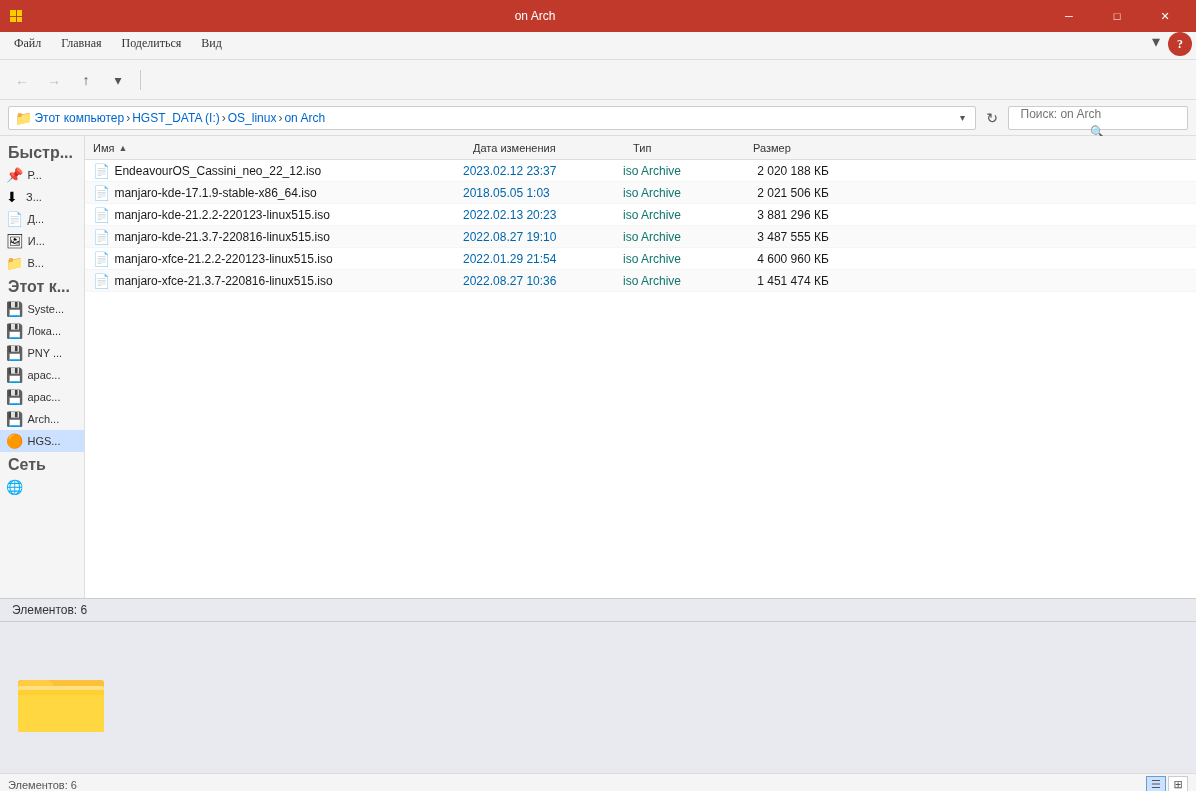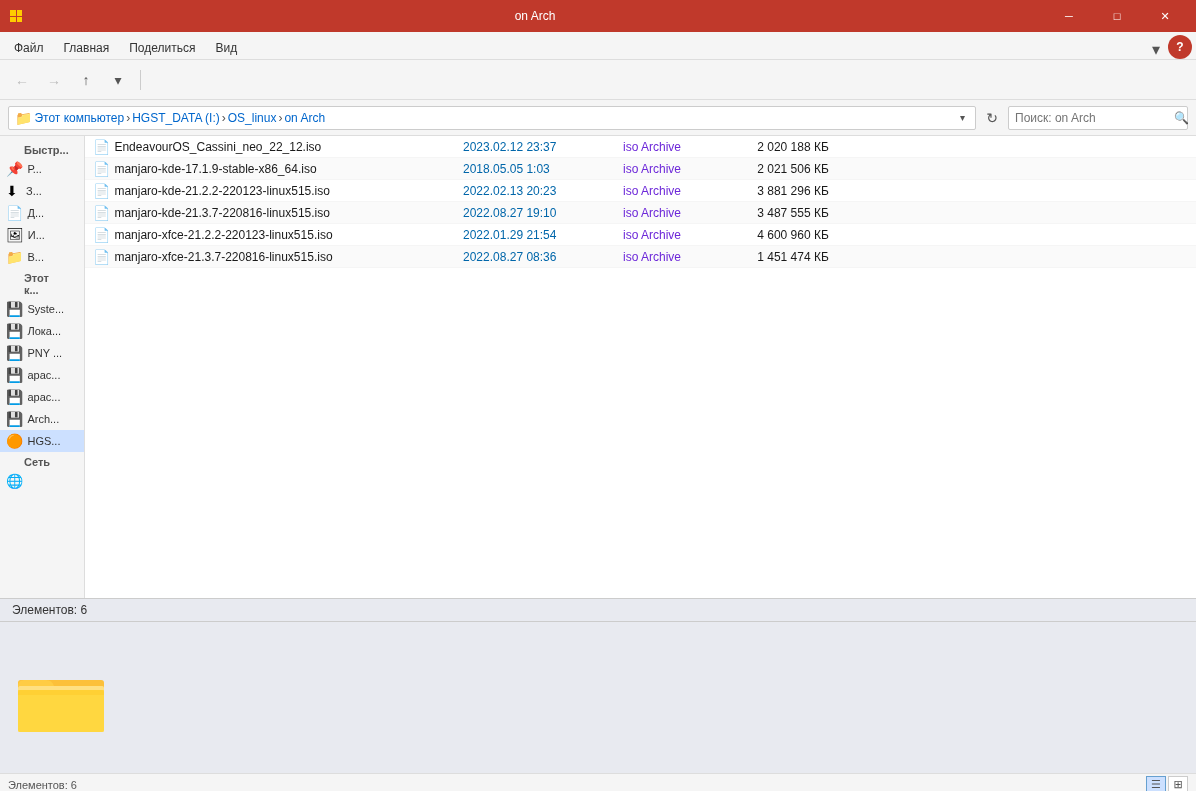--- a/index.html
+++ b/index.html
@@ -22,23 +22,24 @@
       width: 46px; height: 32px;
       display: flex; align-items: center; justify-content: center;
       cursor: pointer; font-size: 11px; color: white;
     }
 
     
     .menu-bar {
       background: #f5f5f5;
       height: 28px;
       display: flex;
-      align-items: flex-end;
+      align-items: flex-start;
       padding: 0 4px;
       border-bottom: 1px solid #ddd;
+      font-family: Liberation Serif, serif;
     }
     .menu-item {
       padding: 4px 10px;
       cursor: pointer;
       font-size: 12px;
       color: #333;
       border-radius: 2px;
     }
 
     
@@ -91,20 +92,21 @@
     .breadcrumb-dropdown { font-size: 10px; color: #555; cursor: pointer; padding: 0 4px; }
     .search-box {
       width: 180px; height: 24px;
       background: white;
       border: 1px solid #ccc;
       border-radius: 2px;
       display: flex;
       align-items: center;
       padding: 0 6px;
       gap: 4px;
+      flex-direction: column;
     }
     .search-input {
       border: none; outline: none; font-size: 12px; flex: 1; color: #555;
     }
 
     
     .main-layout {
       display: flex;
       height: calc(791px - 32px - 28px - 40px - 36px - 22px - 175px);
       background: white;
@@ -112,23 +114,23 @@
 
     
     .sidebar {
       width: 85px;
       background: #f5f5f5;
       border-right: 1px solid #ddd;
       overflow: hidden;
       padding: 4px 0;
     }
     .sidebar-section-header {
-      font-size: 11px;
+      font-size: 16px;
       color: #555;
-      padding: 4px 24px 2px;
+      padding: 4px 8px 2px;
       font-weight: 600;
     }
     .sidebar-item {
       display: flex;
       align-items: center;
       padding: 3px 6px;
       cursor: pointer;
       gap: 4px;
       white-space: nowrap;
       overflow: hidden;
@@ -167,21 +169,21 @@
       height: 22px;
       padding: 0 8px;
       cursor: pointer;
       border-bottom: 1px solid #f5f5f5;
       font-size: 12px;
     }
     .file-row:nth-child(even) { background: #fafafa; }
     .file-icon { margin-right: 4px; font-size: 14px; }
     .file-name { flex: 0 0 370px; color: #1a1a1a; white-space: nowrap; overflow: hidden; text-overflow: ellipsis; display: flex; align-items: center; }
     .file-date { flex: 0 0 160px; color: #0066aa; }
-    .file-type { flex: 0 0 120px; color: #6d28d9; }
+    .file-type { flex: 0 0 120px; color: #0f766e; }
     .file-size { flex: 0 0 100px; color: #1a1a1a; text-align: center; }
 
     
     .bottom-preview {
       height: 175px;
       background: #e8eaf0;
       border-top: 1px solid #ccc;
       display: flex;
       flex-direction: column;
     }
@@ -340,20 +342,29 @@
     </div>
 
     <div class="sidebar-section-header">Сеть</div>
     <div class="sidebar-item">
       <span class="sidebar-item-icon">🌐</span>
     </div>
   </div>
 
   <div class="file-area">
 
+    <div class="file-table-header">
+      <div class="col-name">
+        <span>Имя</span>
+        <span class="sort-arrow">▲</span>
+      </div>
+      <div class="col-date">Дата изменения</div>
+      <div class="col-type">Тип</div>
+      <div class="col-size">Размер</div>
+    </div>
 
     <div class="file-list" id="file-list">
     <div class="file-row">
     <div class="file-name">
       <span class="file-icon">📄</span>
       <span>EndeavourOS_Cassini_neo_22_12.iso</span>
     </div>
     <div class="file-date">2023.02.12 23:37</div>
     <div class="file-type">iso Archive</div>
     <div class="file-size">2 020 188 КБ</div>
@@ -392,21 +403,21 @@
     </div>
     <div class="file-date">2022.01.29 21:54</div>
     <div class="file-type">iso Archive</div>
     <div class="file-size">4 600 960 КБ</div>
   </div>
         <div class="file-row">
     <div class="file-name">
       <span class="file-icon">📄</span>
       <span>manjaro-xfce-21.3.7-220816-linux515.iso</span>
     </div>
-    <div class="file-date">2022.08.27 08:36</div>
+    <div class="file-date">2022.08.27 10:36</div>
     <div class="file-type">iso Archive</div>
     <div class="file-size">1 451 474 КБ</div>
   </div>
       </div>
   </div>
 
 </div>
 
 <div class="bottom-preview">
   <div class="bottom-count">Элементов: 6</div>

